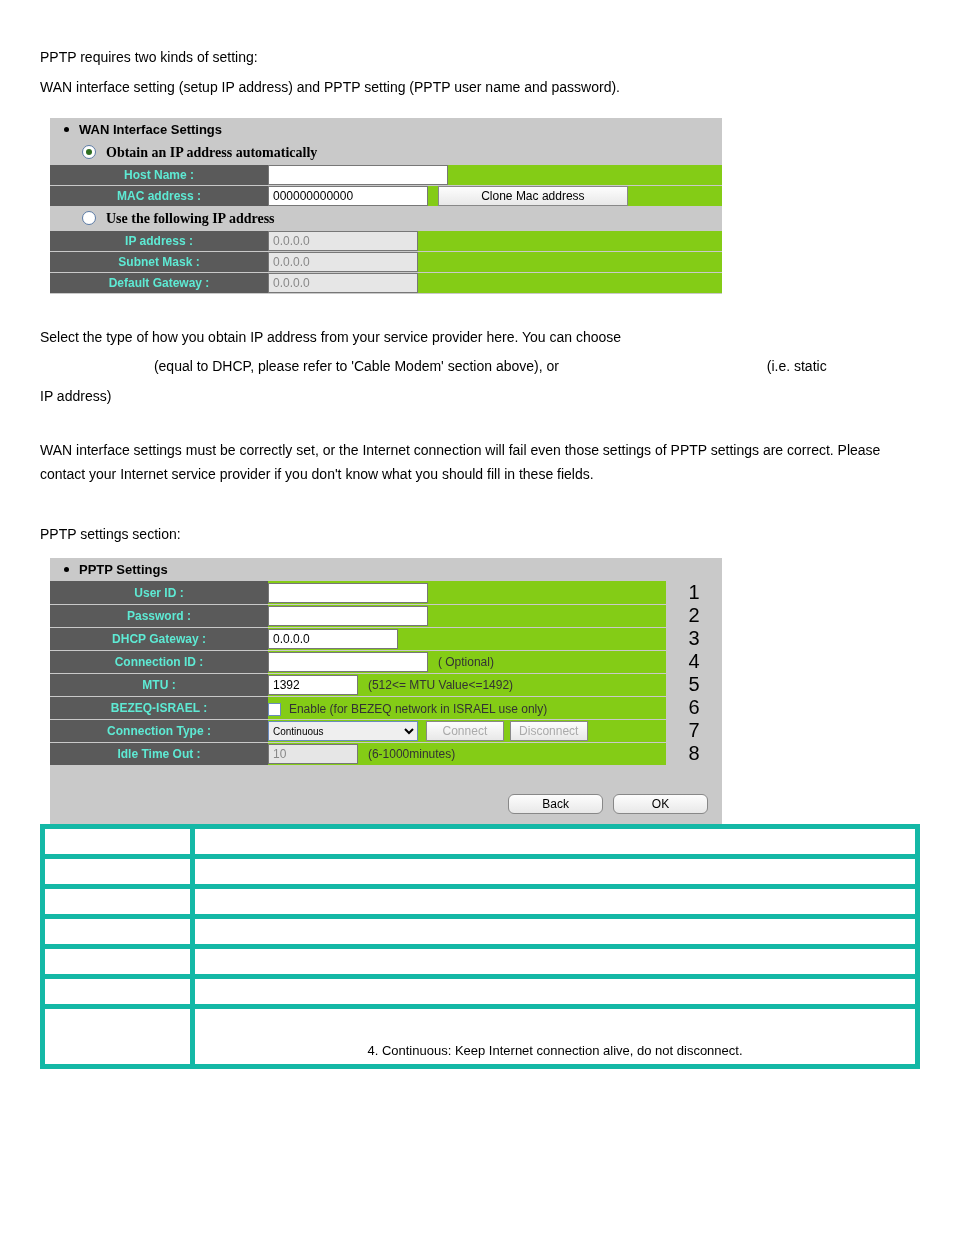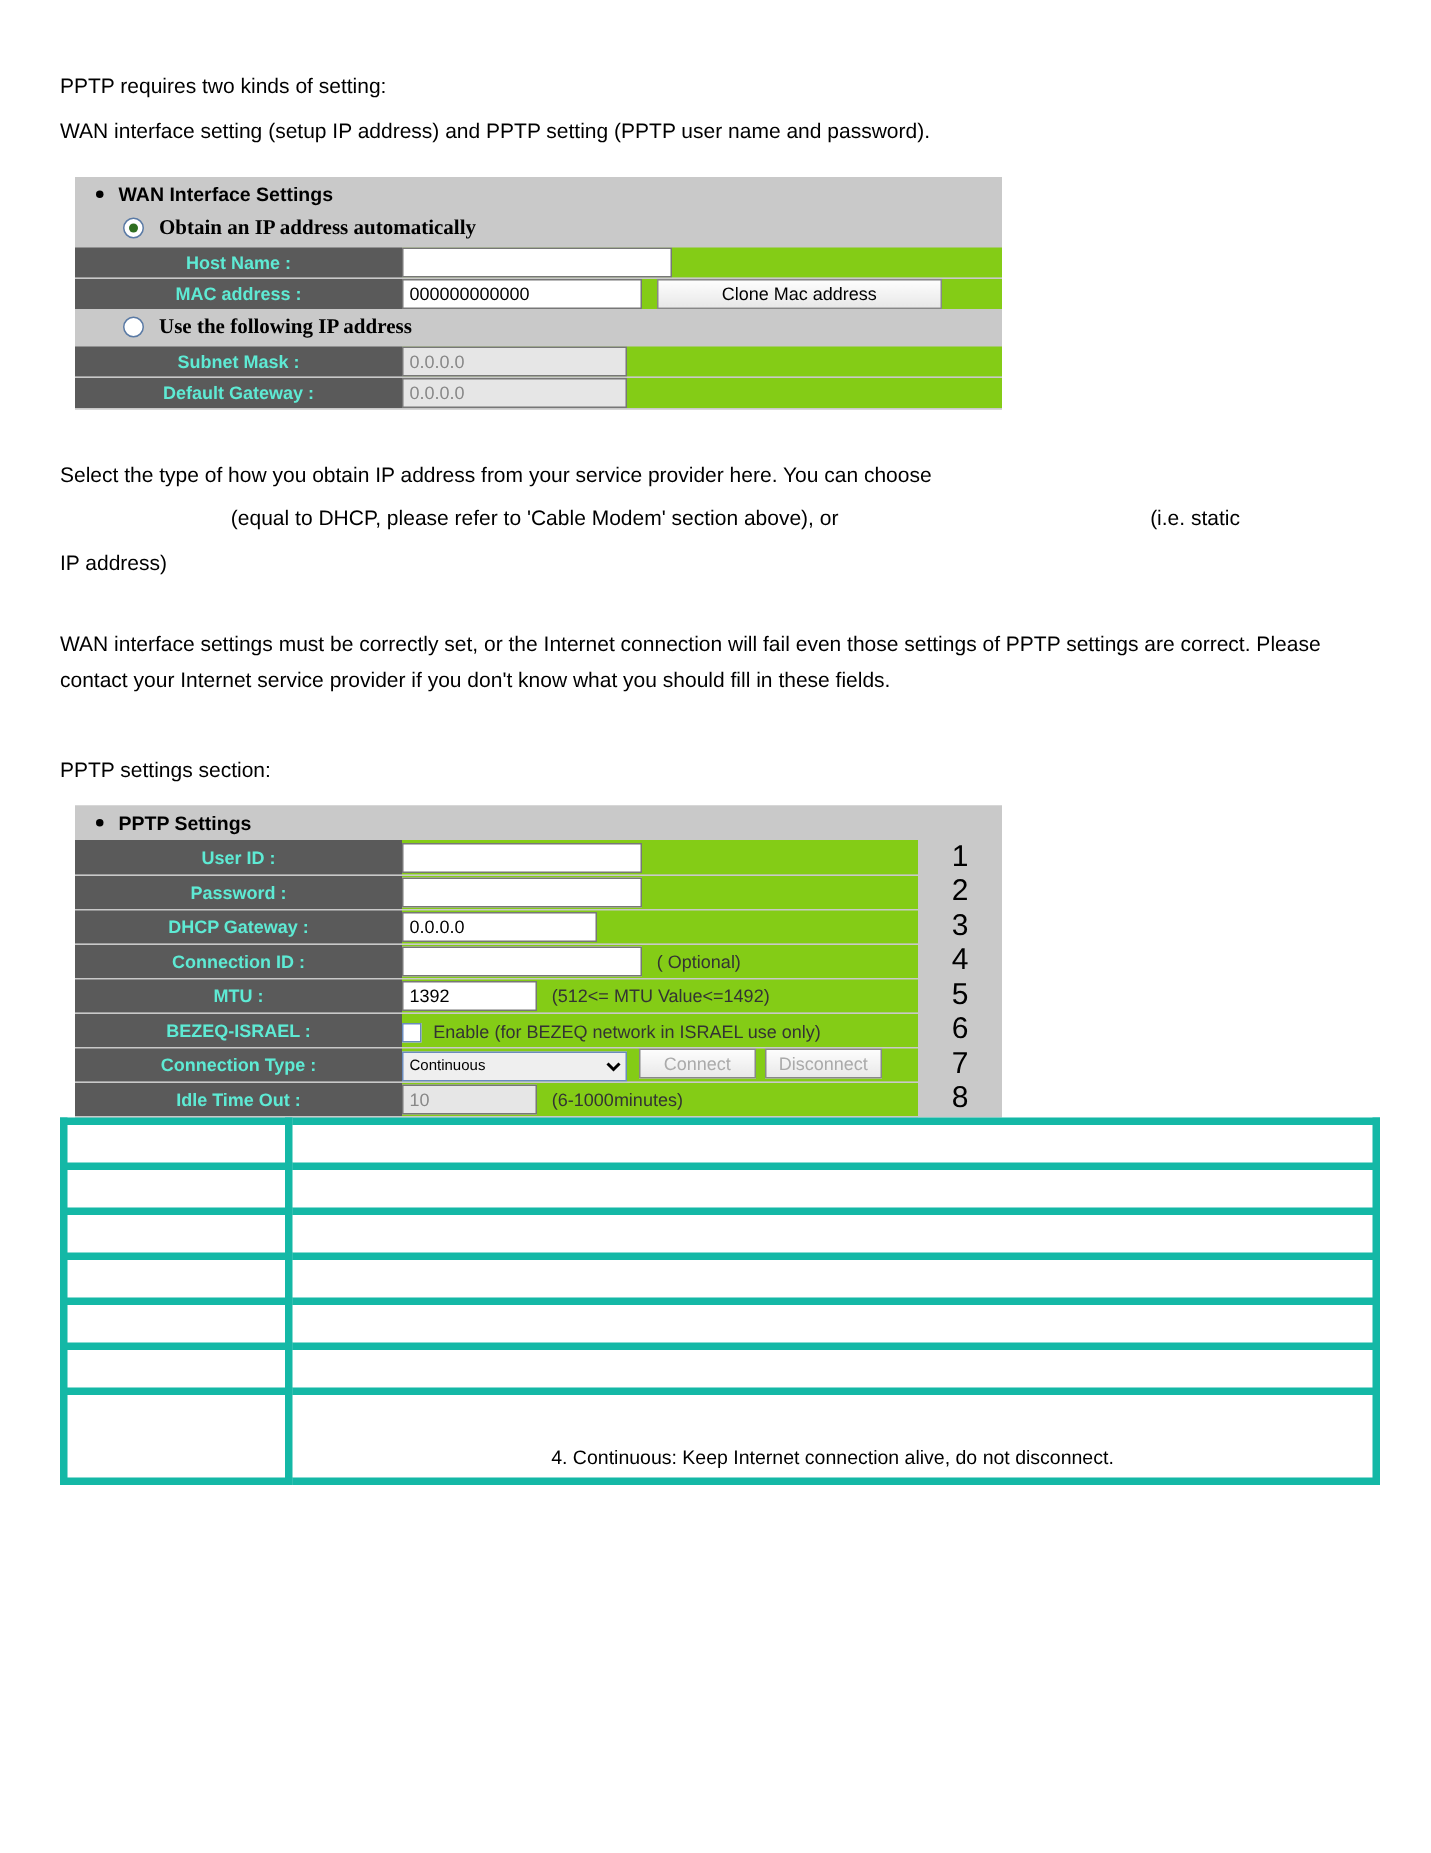--- a/index.html
+++ b/index.html
@@ -8,21 +8,21 @@
     font-size: 14px;
     color: #000;
     background: #fff;
     margin: 0;
     padding: 40px;
     width: 954px;
   }
   p { margin: 6px 0; line-height: 1.7; }
   .panel {
     background: #c9c9c9;
-    width: 618px;
+    width: 672px;
     margin-left: 10px;
   }
   .section-header {
     display: flex;
     align-items: center;
     background: #c9c9c9;
     padding: 4px 8px;
   }
   .bullet {
     width: 5px; height: 5px;
@@ -195,20 +195,24 @@
       </td>
     </tr>
   </tbody>
     </table>
   <div class="radio-row">
     <span class="radio-wrap"></span>
     <span class="radio-label">Use the following IP address</span>
   </div>
   <table class="fields">
     <tbody>
+        <tr>
+      <td class="label">IP address :</td>
+      <td class="val"><input type="text" class="disabled" style="width: 150px;" value="0.0.0.0"></td>
+    </tr>
     <tr>
       <td class="label">Subnet Mask :</td>
       <td class="val"><input type="text" class="disabled" style="width: 150px;" value="0.0.0.0"></td>
     </tr>
     <tr>
       <td class="label">Default Gateway :</td>
       <td class="val"><input type="text" class="disabled" style="width: 150px;" value="0.0.0.0"></td>
     </tr>
   </tbody>
     </table>
@@ -293,20 +297,24 @@
     <tr>
       <td class="label">Idle Time Out :</td>
       <td class="val">
         <input type="text" class="disabled" style="width: 90px;" value="10">
         <span class="inline-note">(6-1000minutes)</span>
       </td>
       <td class="numcell">8</td>
     </tr>
   </tbody>
     </table>
+  <div class="pptp-bottom">
+    <span class="btn rounded">Back</span>
+    <span class="btn rounded" style="margin-left:6px">OK</span>
+  </div>
 </div>
 
 <table class="desc">
   <tbody>
       <tr>
         <td class="left"></td>
         <td></td>
       </tr>
   <tr>
         <td class="left"></td>

